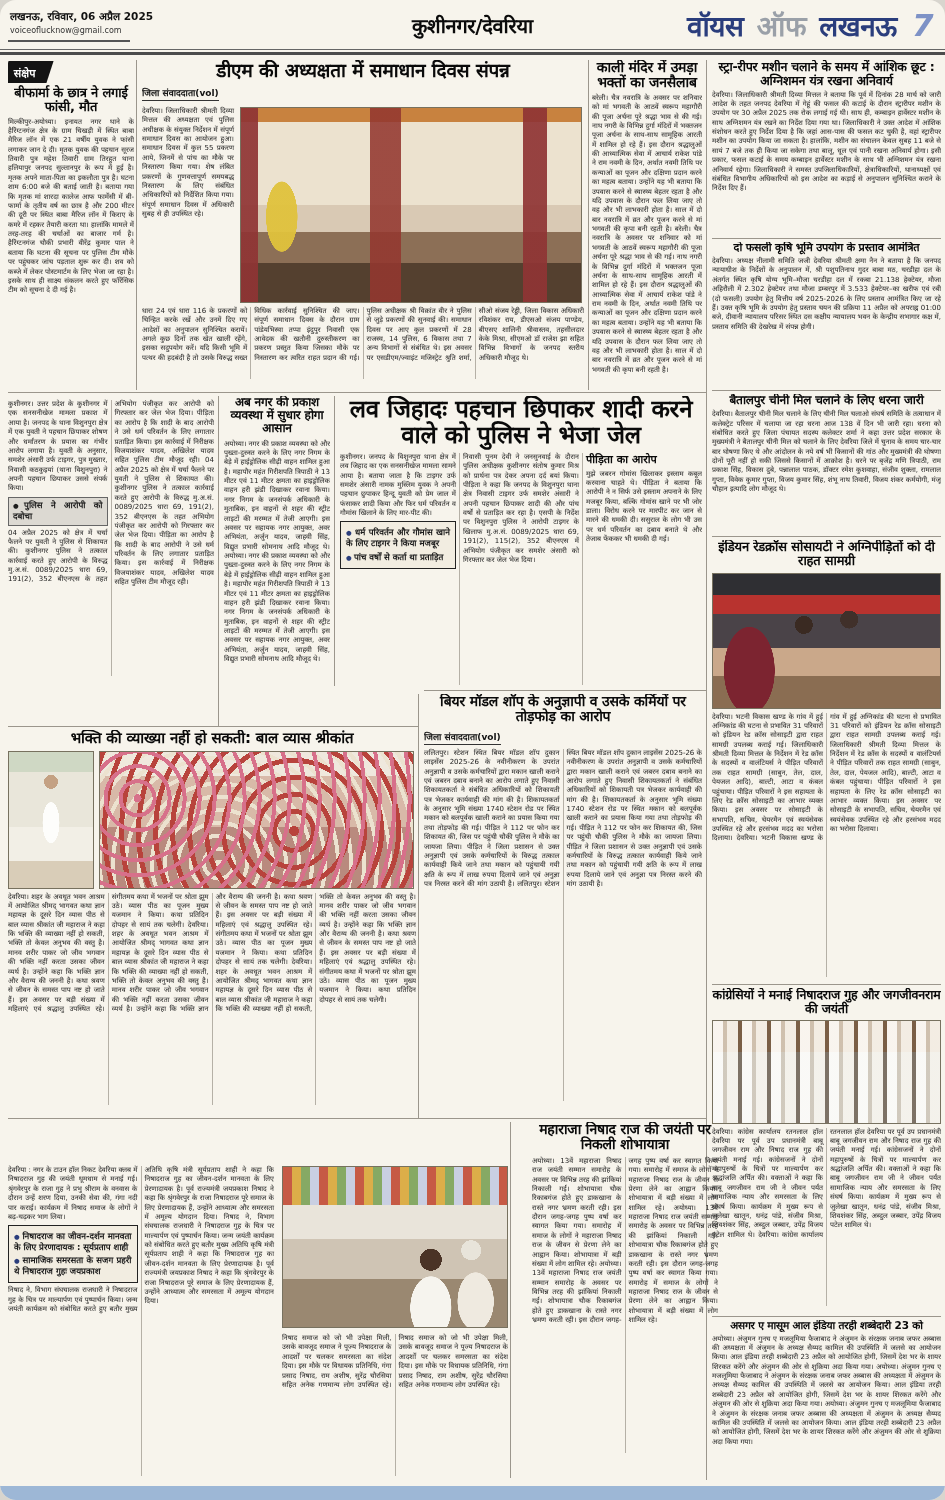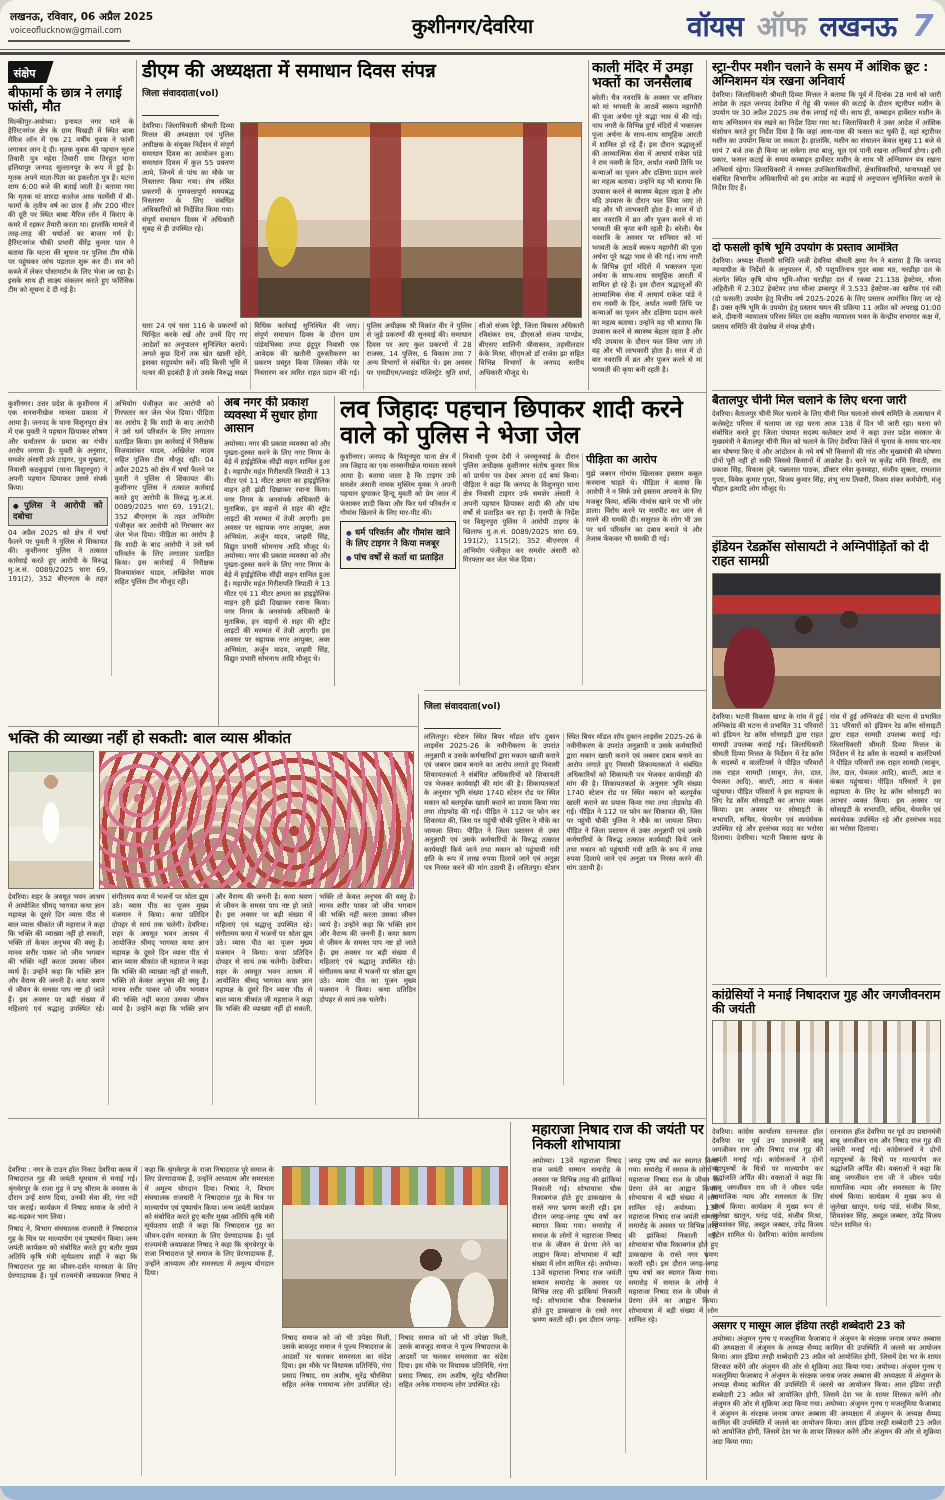--- a/index.html
+++ b/index.html
@@ -12,27 +12,27 @@
   .mast .minirule{position:absolute;left:8px;top:40px;width:122px;height:2px;background:#555;}
   .mast .region{position:absolute;left:0;right:0;top:12px;text-align:center;font-size:20px;font-weight:700;color:#0a0a0a;letter-spacing:-.3px;}
   .mast .brand{position:absolute;right:12px;top:6px;font-size:28px;font-weight:700;letter-spacing:-.5px;white-space:nowrap;}
   .mast .b1,.mast .b3{color:#2a3d7c;}
   .mast .b2{color:#9aa0a8;padding:0 4px;}
   .mast .pn{color:#7e92c6;font-size:31px;font-style:italic;padding-left:6px;}
   .rule-a{position:absolute;left:0;top:49px;width:945px;height:1px;background:#666;}
   .rule-b{position:absolute;left:0;top:52px;width:945px;height:3px;background:#4c4c4c;}
   
   .blk{position:absolute;overflow:hidden;}
-  .hl{margin:0;font-weight:700;color:#0a0a0a;line-height:1.1;letter-spacing:-.2px;}
+  .hl{margin:0;font-weight:700;color:#0a0a0a;line-height:1.1;letter-spacing:-.2px;text-align:center;}
   .bd{font-size:7px;line-height:1.34;text-align:justify;color:#1c1c1c;word-break:break-word;}
   .bd p{margin:0 0 3px;}
   .c2{column-count:2;column-gap:7px;column-rule:1px solid #b5b0a6;}
   .c3{column-count:3;column-gap:7px;column-rule:1px solid #b5b0a6;}
   .c4{column-count:4;column-gap:7px;column-rule:1px solid #b5b0a6;}
-  .byline{font-size:9px;font-weight:700;color:#111;border-bottom:1px solid #333;display:inline-block;padding-bottom:16px;margin:3px 0 4px;}
+  .byline{font-size:9px;font-weight:700;color:#111;border-bottom:1px solid #333;display:inline-block;padding-bottom:1px;margin:3px 0 4px;}
   .nbox{border:1.5px solid #222;background:#f2ede1;padding:3px 5px;margin:3px 0;break-inside:avoid;}
   .nbox .bl{font-size:8.5px;font-weight:700;line-height:1.3;margin:2px 0;}
   .nbox .bl::before{content:"\25CF  ";font-size:6.5px;color:#2a3d7c;}
   .shadebox{background:#dcd9d2;border:1px solid #666;font-weight:700;font-size:8.5px;padding:2px 4px;margin:3px 0;break-inside:avoid;}
   .shadebox::before{content:"\25CF ";font-size:6.5px;}
   .subhd{font-size:11px;font-weight:700;margin:4px 0 2px;break-inside:avoid;color:#0a0a0a;}
   .vr{position:absolute;width:1px;background:#9b968c;}
   .hr{position:absolute;height:1px;background:#9b968c;}
   .photo{border:1px solid #77715f;box-sizing:border-box;}
   .lblwrap{display:inline-block;background:#141414;transform:skewX(-18deg);padding:1px 14px 2px 9px;margin:1px 0 3px -3px;}
@@ -191,27 +191,32 @@
   <article class="blk" style="left:8px;top:730px;width:408px;height:388px">
     <h2 class="hl" style="font-size:15px;white-space:nowrap">भक्ति की व्याख्या नहीं हो सकती: बाल व्यास श्रीकांत</h2>
     <div style="display:flex;gap:5px;margin:4px 0">
       <div class="photo ph-bhakti-sm" style="width:86px;height:138px"></div>
       <div class="photo ph-bhakti-crowd" style="width:315px;height:138px"></div>
     </div>
     <div class="bd c4" style="height:212px">देवरिया। शहर के अवधूत भवन आश्रम में आयोजित श्रीमद् भागवत कथा ज्ञान महायज्ञ के दूसरे दिन व्यास पीठ से बाल व्यास श्रीकांत जी महाराज ने कहा कि भक्ति की व्याख्या नहीं हो सकती, भक्ति तो केवल अनुभव की वस्तु है। मानव शरीर पाकर जो जीव भगवान की भक्ति नहीं करता उसका जीवन व्यर्थ है। उन्होंने कहा कि भक्ति ज्ञान और वैराग्य की जननी है। कथा श्रवण से जीवन के समस्त पाप नष्ट हो जाते हैं। इस अवसर पर बड़ी संख्या में महिलाएं एवं श्रद्धालु उपस्थित रहे। संगीतमय कथा में भजनों पर श्रोता झूम उठे। व्यास पीठ का पूजन मुख्य यजमान ने किया। कथा प्रतिदिन दोपहर से सायं तक चलेगी। देवरिया। शहर के अवधूत भवन आश्रम में आयोजित श्रीमद् भागवत कथा ज्ञान महायज्ञ के दूसरे दिन व्यास पीठ से बाल व्यास श्रीकांत जी महाराज ने कहा कि भक्ति की व्याख्या नहीं हो सकती, भक्ति तो केवल अनुभव की वस्तु है। मानव शरीर पाकर जो जीव भगवान की भक्ति नहीं करता उसका जीवन व्यर्थ है। उन्होंने कहा कि भक्ति ज्ञान और वैराग्य की जननी है। कथा श्रवण से जीवन के समस्त पाप नष्ट हो जाते हैं। इस अवसर पर बड़ी संख्या में महिलाएं एवं श्रद्धालु उपस्थित रहे। संगीतमय कथा में भजनों पर श्रोता झूम उठे। व्यास पीठ का पूजन मुख्य यजमान ने किया। कथा प्रतिदिन दोपहर से सायं तक चलेगी। देवरिया। शहर के अवधूत भवन आश्रम में आयोजित श्रीमद् भागवत कथा ज्ञान महायज्ञ के दूसरे दिन व्यास पीठ से बाल व्यास श्रीकांत जी महाराज ने कहा कि भक्ति की व्याख्या नहीं हो सकती, भक्ति तो केवल अनुभव की वस्तु है। मानव शरीर पाकर जो जीव भगवान की भक्ति नहीं करता उसका जीवन व्यर्थ है। उन्होंने कहा कि भक्ति ज्ञान और वैराग्य की जननी है। कथा श्रवण से जीवन के समस्त पाप नष्ट हो जाते हैं। इस अवसर पर बड़ी संख्या में महिलाएं एवं श्रद्धालु उपस्थित रहे। संगीतमय कथा में भजनों पर श्रोता झूम उठे। व्यास पीठ का पूजन मुख्य यजमान ने किया। कथा प्रतिदिन दोपहर से सायं तक चलेगी।</div>
   </article>
 
   <article class="blk" style="left:424px;top:694px;width:278px;height:424px">
+    <h2 class="hl" style="font-size:14px">बियर मॉडल शॉप के अनुज्ञापी व उसके कर्मियों पर तोड़फोड़ का आरोप</h2>
     <div class="byline">जिला संवाददाता(vol)</div>
     <div class="bd c2" style="height:352px">ललितपुर। स्टेशन स्थित बियर मॉडल शॉप दुकान लाइसेंस 2025-26 के नवीनीकरण के उपरांत अनुज्ञापी व उसके कर्मचारियों द्वारा मकान खाली कराने एवं जबरन दबाव बनाने का आरोप लगाते हुए निवासी शिकायतकर्ता ने संबंधित अधिकारियों को शिकायती पत्र भेजकर कार्यवाही की मांग की है। शिकायतकर्ता के अनुसार भूमि संख्या 1740 स्टेशन रोड पर स्थित मकान को बलपूर्वक खाली कराने का प्रयास किया गया तथा तोड़फोड़ की गई। पीड़ित ने 112 पर फोन कर शिकायत की, जिस पर पहुंची चौकी पुलिस ने मौके का जायजा लिया। पीड़ित ने जिला प्रशासन से उक्त अनुज्ञापी एवं उसके कर्मचारियों के विरुद्ध तत्काल कार्यवाही किये जाने तथा मकान को पहुंचायी गयी क्षति के रूप में लाख रुपया दिलाये जाने एवं अनुज्ञा पत्र निरस्त करने की मांग उठायी है। ललितपुर। स्टेशन स्थित बियर मॉडल शॉप दुकान लाइसेंस 2025-26 के नवीनीकरण के उपरांत अनुज्ञापी व उसके कर्मचारियों द्वारा मकान खाली कराने एवं जबरन दबाव बनाने का आरोप लगाते हुए निवासी शिकायतकर्ता ने संबंधित अधिकारियों को शिकायती पत्र भेजकर कार्यवाही की मांग की है। शिकायतकर्ता के अनुसार भूमि संख्या 1740 स्टेशन रोड पर स्थित मकान को बलपूर्वक खाली कराने का प्रयास किया गया तथा तोड़फोड़ की गई। पीड़ित ने 112 पर फोन कर शिकायत की, जिस पर पहुंची चौकी पुलिस ने मौके का जायजा लिया। पीड़ित ने जिला प्रशासन से उक्त अनुज्ञापी एवं उसके कर्मचारियों के विरुद्ध तत्काल कार्यवाही किये जाने तथा मकान को पहुंचायी गयी क्षति के रूप में लाख रुपया दिलाये जाने एवं अनुज्ञा पत्र निरस्त करने की मांग उठायी है।</div>
   </article>
 
   <article class="blk" style="left:8px;top:1122px;width:500px;height:356px">
     <div class="bd c2" style="position:absolute;left:0;top:44px;width:266px;height:310px">
       <p>देवरिया : नगर के टाउन हॉल निकट देवरिया क्लब में निषादराज गुह की जयंती धूमधाम से मनाई गई। श्रृंगवेरपुर के राजा गुह ने प्रभु श्रीराम के वनवास के दौरान उन्हें शरण दिया, उनकी सेवा की, गंगा नदी पार कराई। कार्यक्रम में निषाद समाज के लोगों ने बढ़-चढ़कर भाग लिया।</p>
+      <div class="nbox">
+        <div class="bl">निषादराज का जीवन-दर्शन मानवता के लिए प्रेरणादायक : सूर्यप्रताप शाही</div>
+        <div class="bl">सामाजिक समरसता के सजग प्रहरी थे निषादराज गुहः जयप्रकाश</div>
+      </div>
       <p>निषाद ने, विभाग संघचालक राजधारी ने निषादराज गुह के चित्र पर माल्यार्पण एवं पुष्पार्चन किया। जन्म जयंती कार्यक्रम को संबोधित करते हुए बतौर मुख्य अतिथि कृषि मंत्री सूर्यप्रताप शाही ने कहा कि निषादराज गुह का जीवन-दर्शन मानवता के लिए प्रेरणादायक है। पूर्व राज्यमंत्री जयप्रकाश निषाद ने कहा कि श्रृंगवेरपुर के राजा निषादराज पूरे समाज के लिए प्रेरणादायक हैं, उन्होंने आध्यात्म और समरसता में अमूल्य योगदान दिया। निषाद ने, विभाग संघचालक राजधारी ने निषादराज गुह के चित्र पर माल्यार्पण एवं पुष्पार्चन किया। जन्म जयंती कार्यक्रम को संबोधित करते हुए बतौर मुख्य अतिथि कृषि मंत्री सूर्यप्रताप शाही ने कहा कि निषादराज गुह का जीवन-दर्शन मानवता के लिए प्रेरणादायक है। पूर्व राज्यमंत्री जयप्रकाश निषाद ने कहा कि श्रृंगवेरपुर के राजा निषादराज पूरे समाज के लिए प्रेरणादायक हैं, उन्होंने आध्यात्म और समरसता में अमूल्य योगदान दिया।</p>
     </div>
     <div class="photo ph-dhoomdham" style="position:absolute;right:0;top:44px;width:226px;height:162px"></div>
     <div class="bd c2" style="position:absolute;right:0;top:212px;width:226px;height:142px">निषाद समाज को जो भी उपेक्षा मिली, उसके बावजूद समाज ने पूज्य निषादराज के आदर्शों पर चलकर समरसता का संदेश दिया। इस मौके पर विधायक प्रतिनिधि, गंगा प्रसाद निषाद, राम अशीष, सुरेंद्र चौरसिया सहित अनेक गणमान्य लोग उपस्थित रहे। निषाद समाज को जो भी उपेक्षा मिली, उसके बावजूद समाज ने पूज्य निषादराज के आदर्शों पर चलकर समरसता का संदेश दिया। इस मौके पर विधायक प्रतिनिधि, गंगा प्रसाद निषाद, राम अशीष, सुरेंद्र चौरसिया सहित अनेक गणमान्य लोग उपस्थित रहे।</div>
   </article>
 
   <article class="blk" style="left:532px;top:1122px;width:186px;height:356px">
     <h2 class="hl" style="font-size:14px">महाराजा निषाद राज की जयंती पर निकली शोभायात्रा</h2>
     <div class="bd c2" style="margin-top:4px;height:296px">अयोध्या। 13वें महाराजा निषाद राज जयंती सम्मान समारोह के अवसर पर विभिन्न तरह की झांकियां निकाली गईं। शोभायात्रा चौक रिकाबगंज होते हुए डाकखाना के रास्ते नगर भ्रमण करती रही। इस दौरान जगह-जगह पुष्प वर्षा कर स्वागत किया गया। समारोह में समाज के लोगों ने महाराजा निषाद राज के जीवन से प्रेरणा लेने का आह्वान किया। शोभायात्रा में बड़ी संख्या में लोग शामिल रहे। अयोध्या। 13वें महाराजा निषाद राज जयंती सम्मान समारोह के अवसर पर विभिन्न तरह की झांकियां निकाली गईं। शोभायात्रा चौक रिकाबगंज होते हुए डाकखाना के रास्ते नगर भ्रमण करती रही। इस दौरान जगह-जगह पुष्प वर्षा कर स्वागत किया गया। समारोह में समाज के लोगों ने महाराजा निषाद राज के जीवन से प्रेरणा लेने का आह्वान किया। शोभायात्रा में बड़ी संख्या में लोग शामिल रहे। अयोध्या। 13वें महाराजा निषाद राज जयंती सम्मान समारोह के अवसर पर विभिन्न तरह की झांकियां निकाली गईं। शोभायात्रा चौक रिकाबगंज होते हुए डाकखाना के रास्ते नगर भ्रमण करती रही। इस दौरान जगह-जगह पुष्प वर्षा कर स्वागत किया गया। समारोह में समाज के लोगों ने महाराजा निषाद राज के जीवन से प्रेरणा लेने का आह्वान किया। शोभायात्रा में बड़ी संख्या में लोग शामिल रहे।</div>
   </article>

